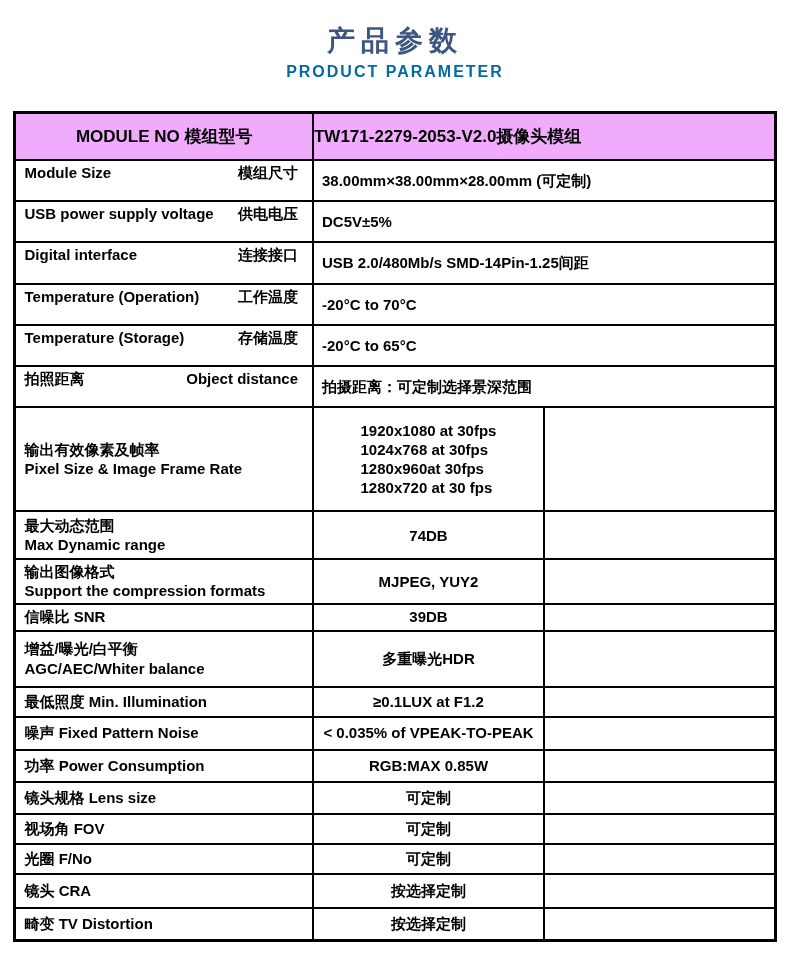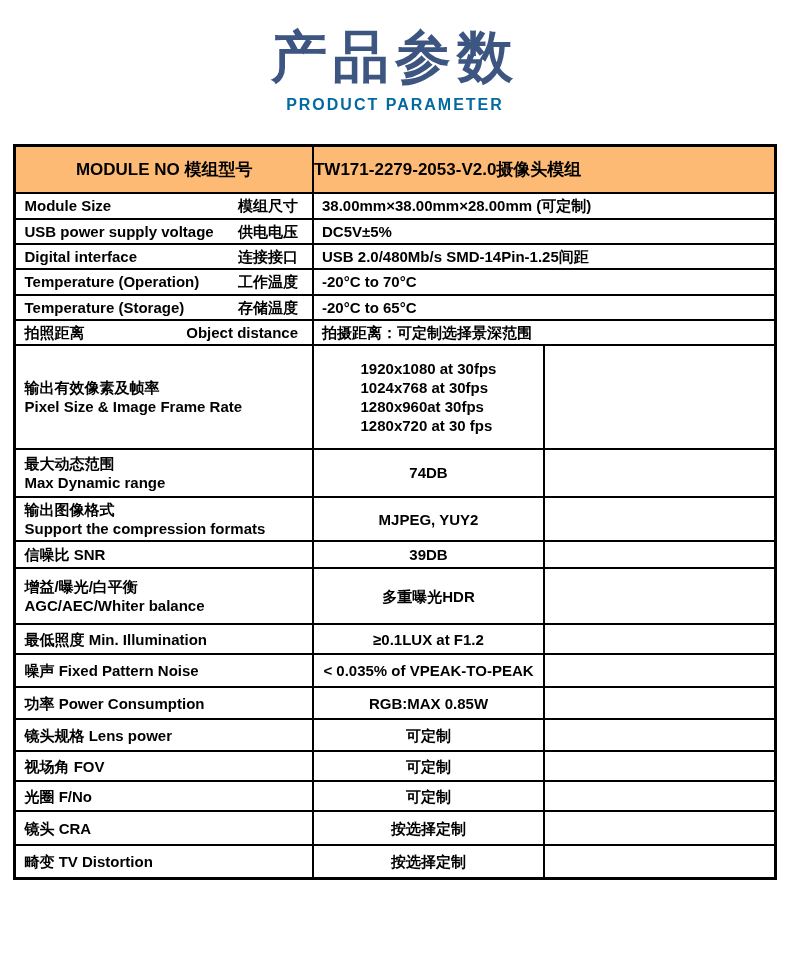--- a/index.html
+++ b/index.html
@@ -3,44 +3,44 @@
 <meta charset="utf-8">
 <style>
   html,body{margin:0;padding:0;}
   body{
     width:790px;height:960px;background:#ffffff;
     font-family:"Liberation Sans","DejaVu Sans",sans-serif;
     color:#000;overflow:hidden;
   }
   .title-wrap{margin-top:24px;text-align:center;}
   .page-title{
-    margin:0;font-size:56px;font-weight:bold;letter-spacing:6px;
+    margin:0;font-size:28px;font-weight:bold;letter-spacing:6px;
     color:#3d5581;line-height:1.18;
   }
   .page-subtitle{
     margin:6px 0 0 0;font-size:16px;font-weight:bold;letter-spacing:2px;
     color:#0369a1;
   }
   table.spec{
     border-collapse:collapse;table-layout:fixed;
     width:760px;margin:30px auto 0 auto;
     border:3px solid #000;
   }
   table.spec td{
     border:2px solid #000;padding:0;font-size:15px;
     vertical-align:middle;overflow:hidden;
   }
   tr.header-row td{
-    background:#fdba74;font-weight:bold;font-size:17px;height:45px;
+    background:#f0abfc;font-weight:bold;font-size:17px;height:45px;
   }
   td.hdr-label{text-align:center;}
   td.hdr-value{text-align:left;padding-left:16px;}
   td.label-cell{font-weight:bold;}
   .cell{padding:2px 8px;line-height:1.28;}
-  .split{display:flex;justify-content:space-between;padding:2px 14px 2px 8px;}
+  .split{display:flex;justify-content:space-between;padding:2px 14px 18px 8px;}
   .clines{}
   .vleft{text-align:left;white-space:pre-line;font-weight:600;}
   .vcenter{text-align:center;white-space:nowrap;font-weight:600;}
   .blk{display:inline-block;text-align:left;}
 </style>
 </head>
 <body>
 
 <div class="title-wrap">
   <h1 class="page-title">产品参数</h1>
@@ -242,21 +242,21 @@
             <div>
               <div>RGB:MAX 0.85W</div>
             </div>
           </div>
         </td>
         <td></td>
       </tr>
       <tr style="height: 32px;">
         <td class="label-cell">
           <div class="cell clines">
-            <div>镜头规格  Lens power</div>
+            <div>镜头规格  Lens size</div>
           </div>
         </td>
         <td>
           <div class="cell vcenter">
             <div>
               <div>可定制</div>
             </div>
           </div>
         </td>
         <td></td>

